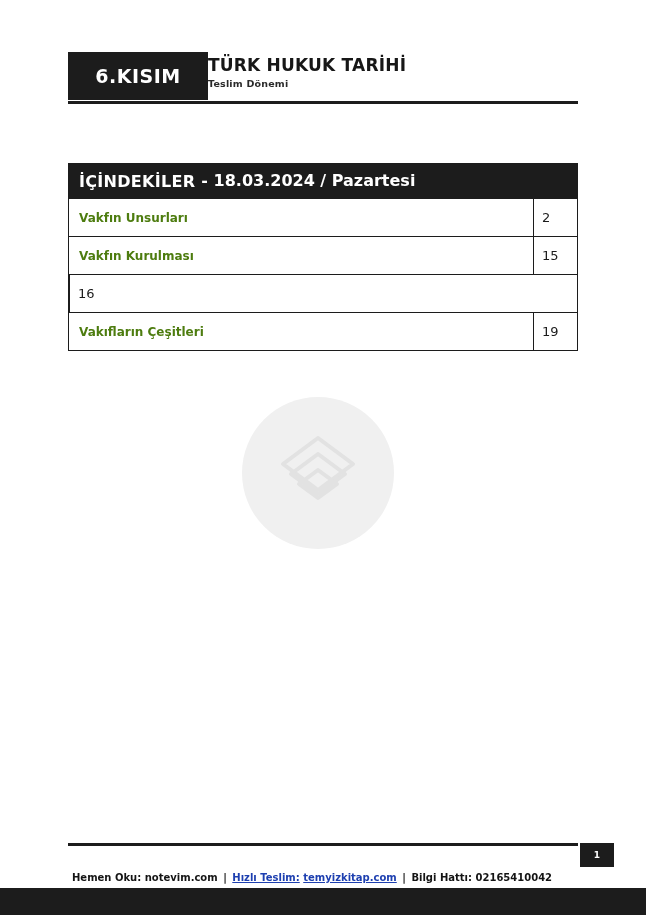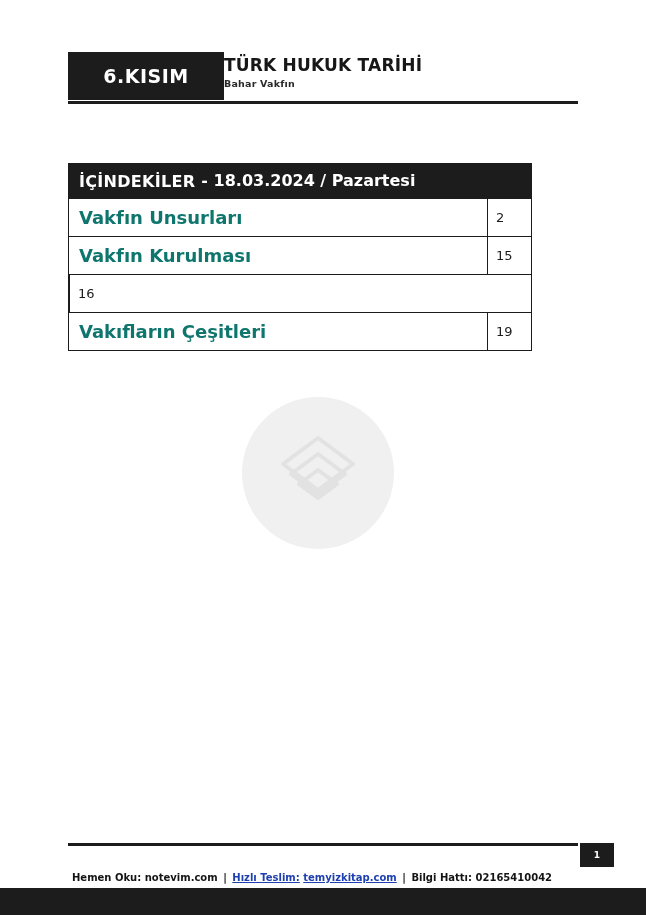--- a/index.html
+++ b/index.html
@@ -23,21 +23,21 @@
     left: 68px;
     top: 52px;
     width: 510px;
     height: 48px;
     display: flex;
     align-items: stretch;
   }
   .header-badge {
     background: #1c1c1c;
     color: #ffffff;
-    width: 156px;
+    width: 140px;
     display: flex;
     align-items: center;
     justify-content: center;
     font-weight: bold;
     font-size: 19px;
     letter-spacing: 0.5px;
     font-family: "DejaVu Sans", sans-serif;
   }
   .header-texts {
     padding-top: 3px;
@@ -64,21 +64,21 @@
     width: 510px;
     height: 3px;
     background: #1c1c1c;
   }
 
   
   .toc {
     position: absolute;
     left: 68px;
     top: 163px;
-    width: 464px;
+    width: 510px;
     border: 1.5px solid #1c1c1c;
   }
   .toc-head {
     background: #1c1c1c;
     color: #ffffff;
     height: 34px;
     display: flex;
     align-items: center;
     padding-left: 10px;
   }
@@ -99,23 +99,23 @@
     display: flex;
     height: 38px;
     border-top: 1.5px solid #1c1c1c;
   }
   .toc-row:first-of-type { border-top: none; }
   .toc-title {
     flex: 1;
     display: flex;
     align-items: center;
     padding-left: 10px;
-    font-size: 18px;
-    font-weight: bold;
-    color: #0f766e;
+    font-size: 12px;
+    font-weight: bold;
+    color: #4d7c0f;
     font-family: "DejaVu Sans", sans-serif;
   }
   .toc-page {
     width: 44px;
     border-left: 1.5px solid #1c1c1c;
     display: flex;
     align-items: center;
     padding-left: 8px;
     font-size: 13px;
     color: #1b1b1b;
@@ -185,21 +185,21 @@
   }
   .footer-text .sep { color: #141414; padding: 0 2px; }
 </style>
 </head>
 <body>
 
 <div class="header">
   <div class="header-badge">6.KISIM</div>
   <div class="header-texts">
     <div class="header-title">TÜRK HUKUK TARİHİ</div>
-    <div class="header-sub">Bahar Vakfın</div>
+    <div class="header-sub">Teslim Dönemi</div>
   </div>
 </div>
 <div class="header-rule"></div>
 
 <div class="toc">
   <div class="toc-head">
     <span class="toc-head-title">İÇİNDEKİLER</span>
     <span class="toc-head-meta">- 18.03.2024 / Pazartesi</span>
   </div>
 

